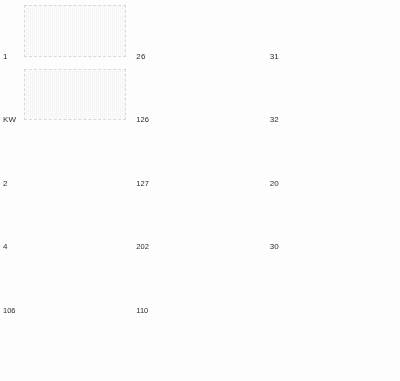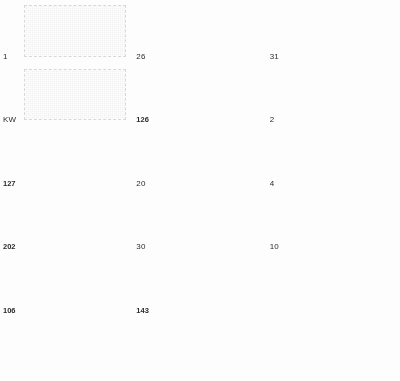--- a/index.html
+++ b/index.html
@@ -69,21 +69,21 @@
     position:absolute;
     left:3px;
     bottom:3px;
     font-size:8px;
     line-height:9px;
     color:#2b2b2b;
     letter-spacing:0.2px;
     font-family:"Liberation Sans", sans-serif;
     white-space:nowrap;
   }
-  .code.wide{font-size:7.5px;letter-spacing:0px;font-weight:bold;}
+  .code.wide{font-size:7.5px;letter-spacing:0px;}
 </style>
 </head>
 <body>
 
 <div id="sheet">
   <div class="grid">
       <div class="cell">
         <div class="swatch outlined" style="background: rgb(254, 254, 254);">
           <div class="swatch-texture"></div>
         </div>
@@ -105,20 +105,26 @@
         <div class="swatch outlined" style="background: rgb(254, 254, 254);">
           <div class="swatch-texture"></div>
         </div>
         <div class="code">KW</div>
       </div>
       <div class="cell">
         <div class="swatch pinked" style="background: rgb(249, 207, 34);">
           <div class="swatch-texture"></div>
         </div>
         <div class="code wide">126</div>
+      </div>
+      <div class="cell">
+        <div class="swatch pinked" style="background: rgb(247, 211, 224);">
+          <div class="swatch-texture"></div>
+        </div>
+        <div class="code">32</div>
       </div>
       <div class="cell">
         <div class="swatch pinked" style="background: rgb(246, 241, 221);">
           <div class="swatch-texture"></div>
         </div>
         <div class="code">2</div>
       </div>
       <div class="cell">
         <div class="swatch pinked" style="background: rgb(239, 171, 16);">
           <div class="swatch-texture"></div>
@@ -143,31 +149,25 @@
         </div>
         <div class="code wide">202</div>
       </div>
       <div class="cell">
         <div class="swatch pinked" style="background: rgb(244, 114, 111);">
           <div class="swatch-texture"></div>
         </div>
         <div class="code">30</div>
       </div>
       <div class="cell">
-        <div class="swatch pinked" style="background: rgb(232, 191, 133);">
-          <div class="swatch-texture"></div>
-        </div>
-        <div class="code">10</div>
-      </div>
-      <div class="cell">
         <div class="swatch pinked" style="background: rgb(232, 40, 29);">
           <div class="swatch-texture"></div>
         </div>
         <div class="code wide">106</div>
       </div>
       <div class="cell">
         <div class="swatch pinked" style="background: rgb(238, 67, 149);">
           <div class="swatch-texture"></div>
         </div>
-        <div class="code wide">143</div>
+        <div class="code wide">110</div>
       </div>
     </div>
 </div>
 
 </body></html>

